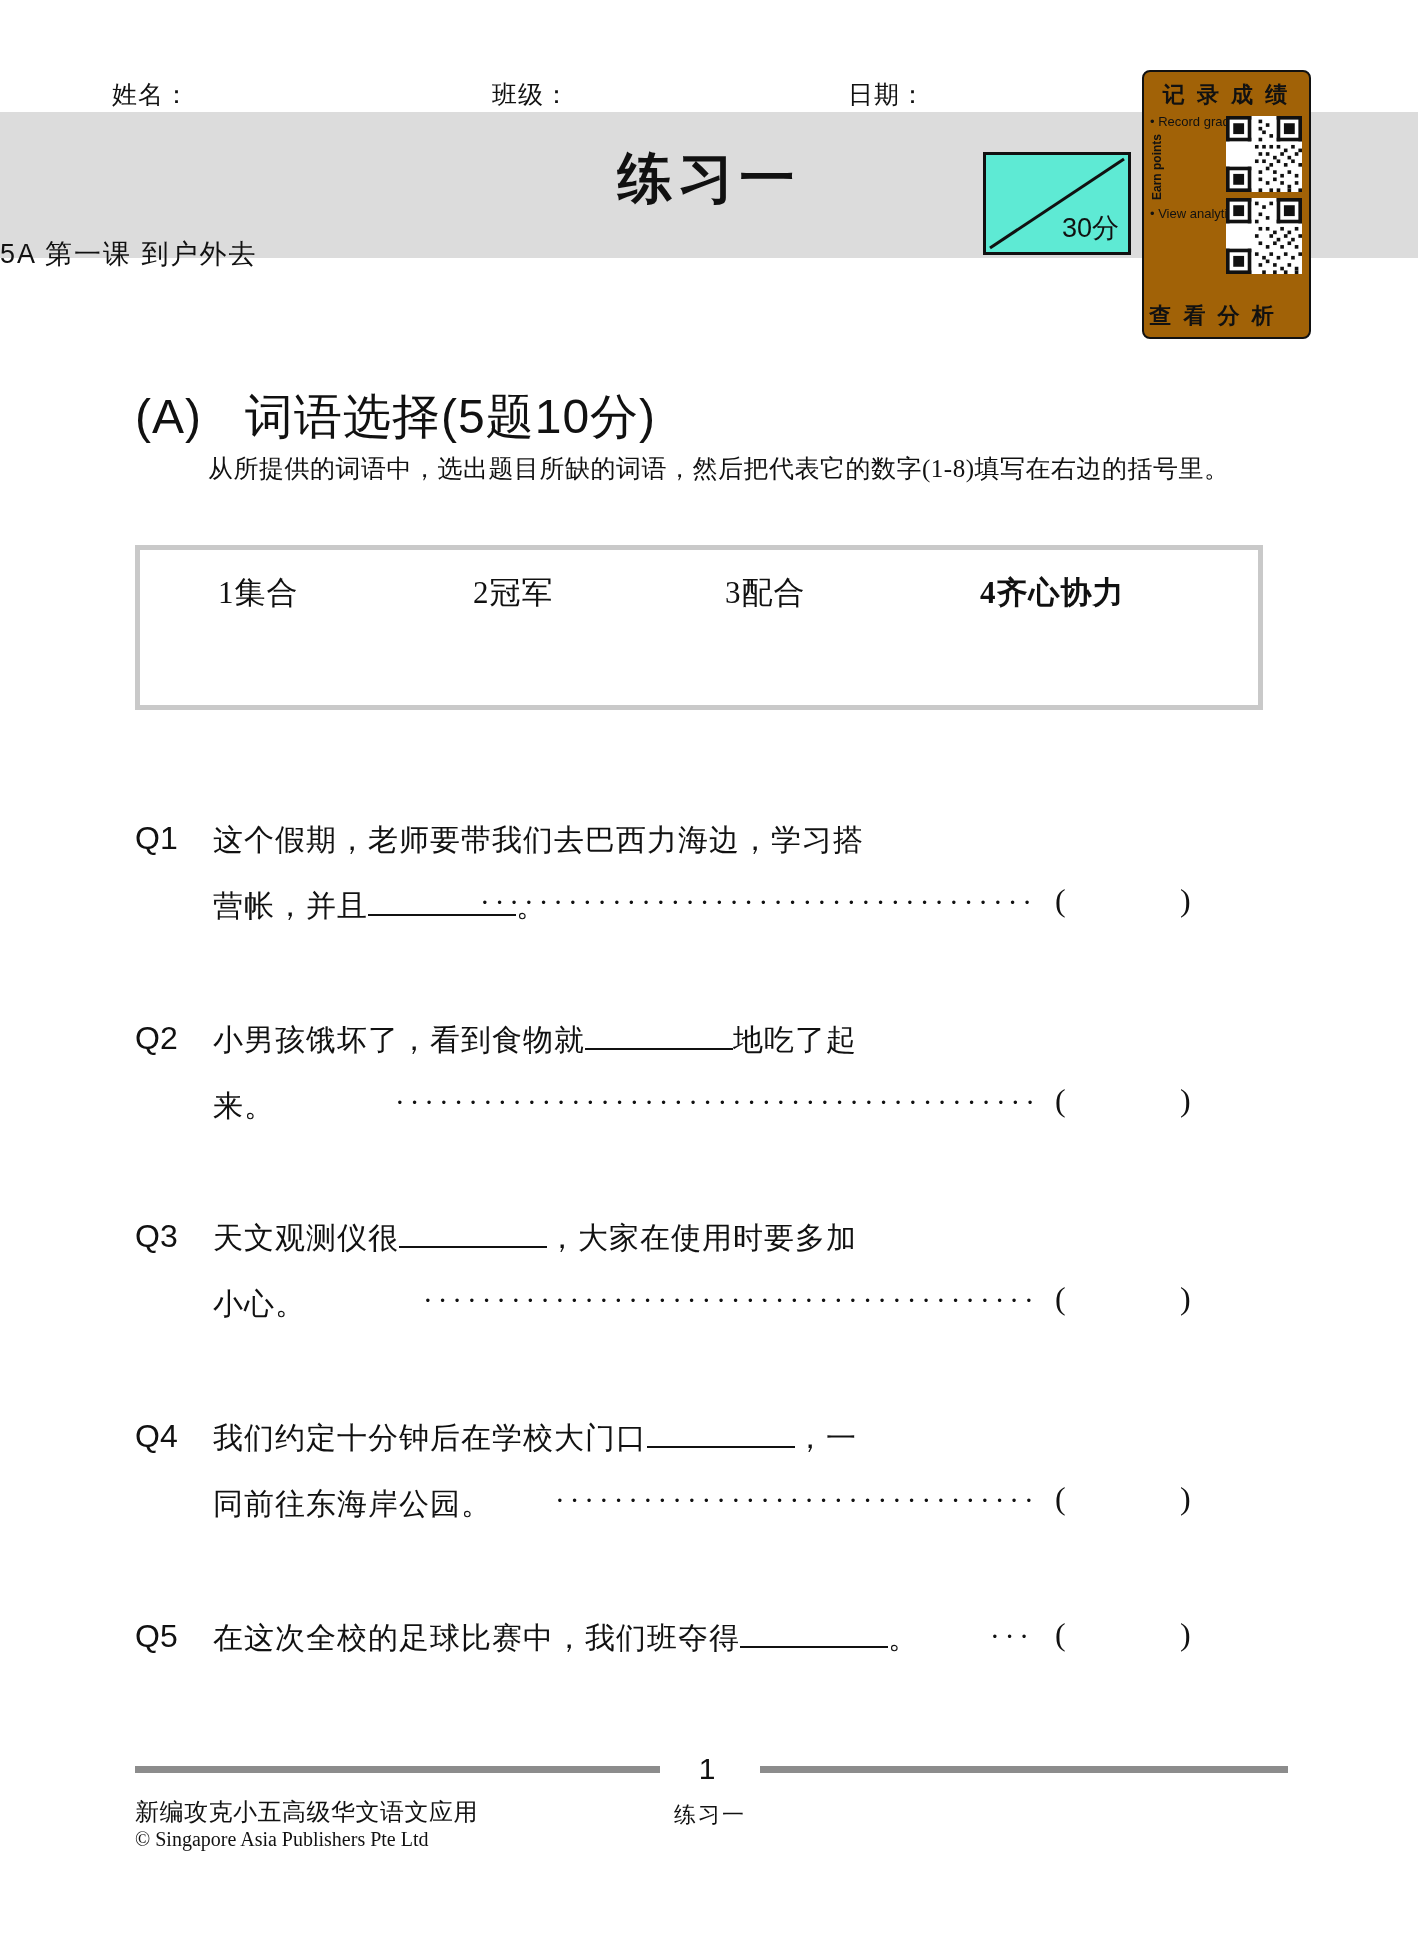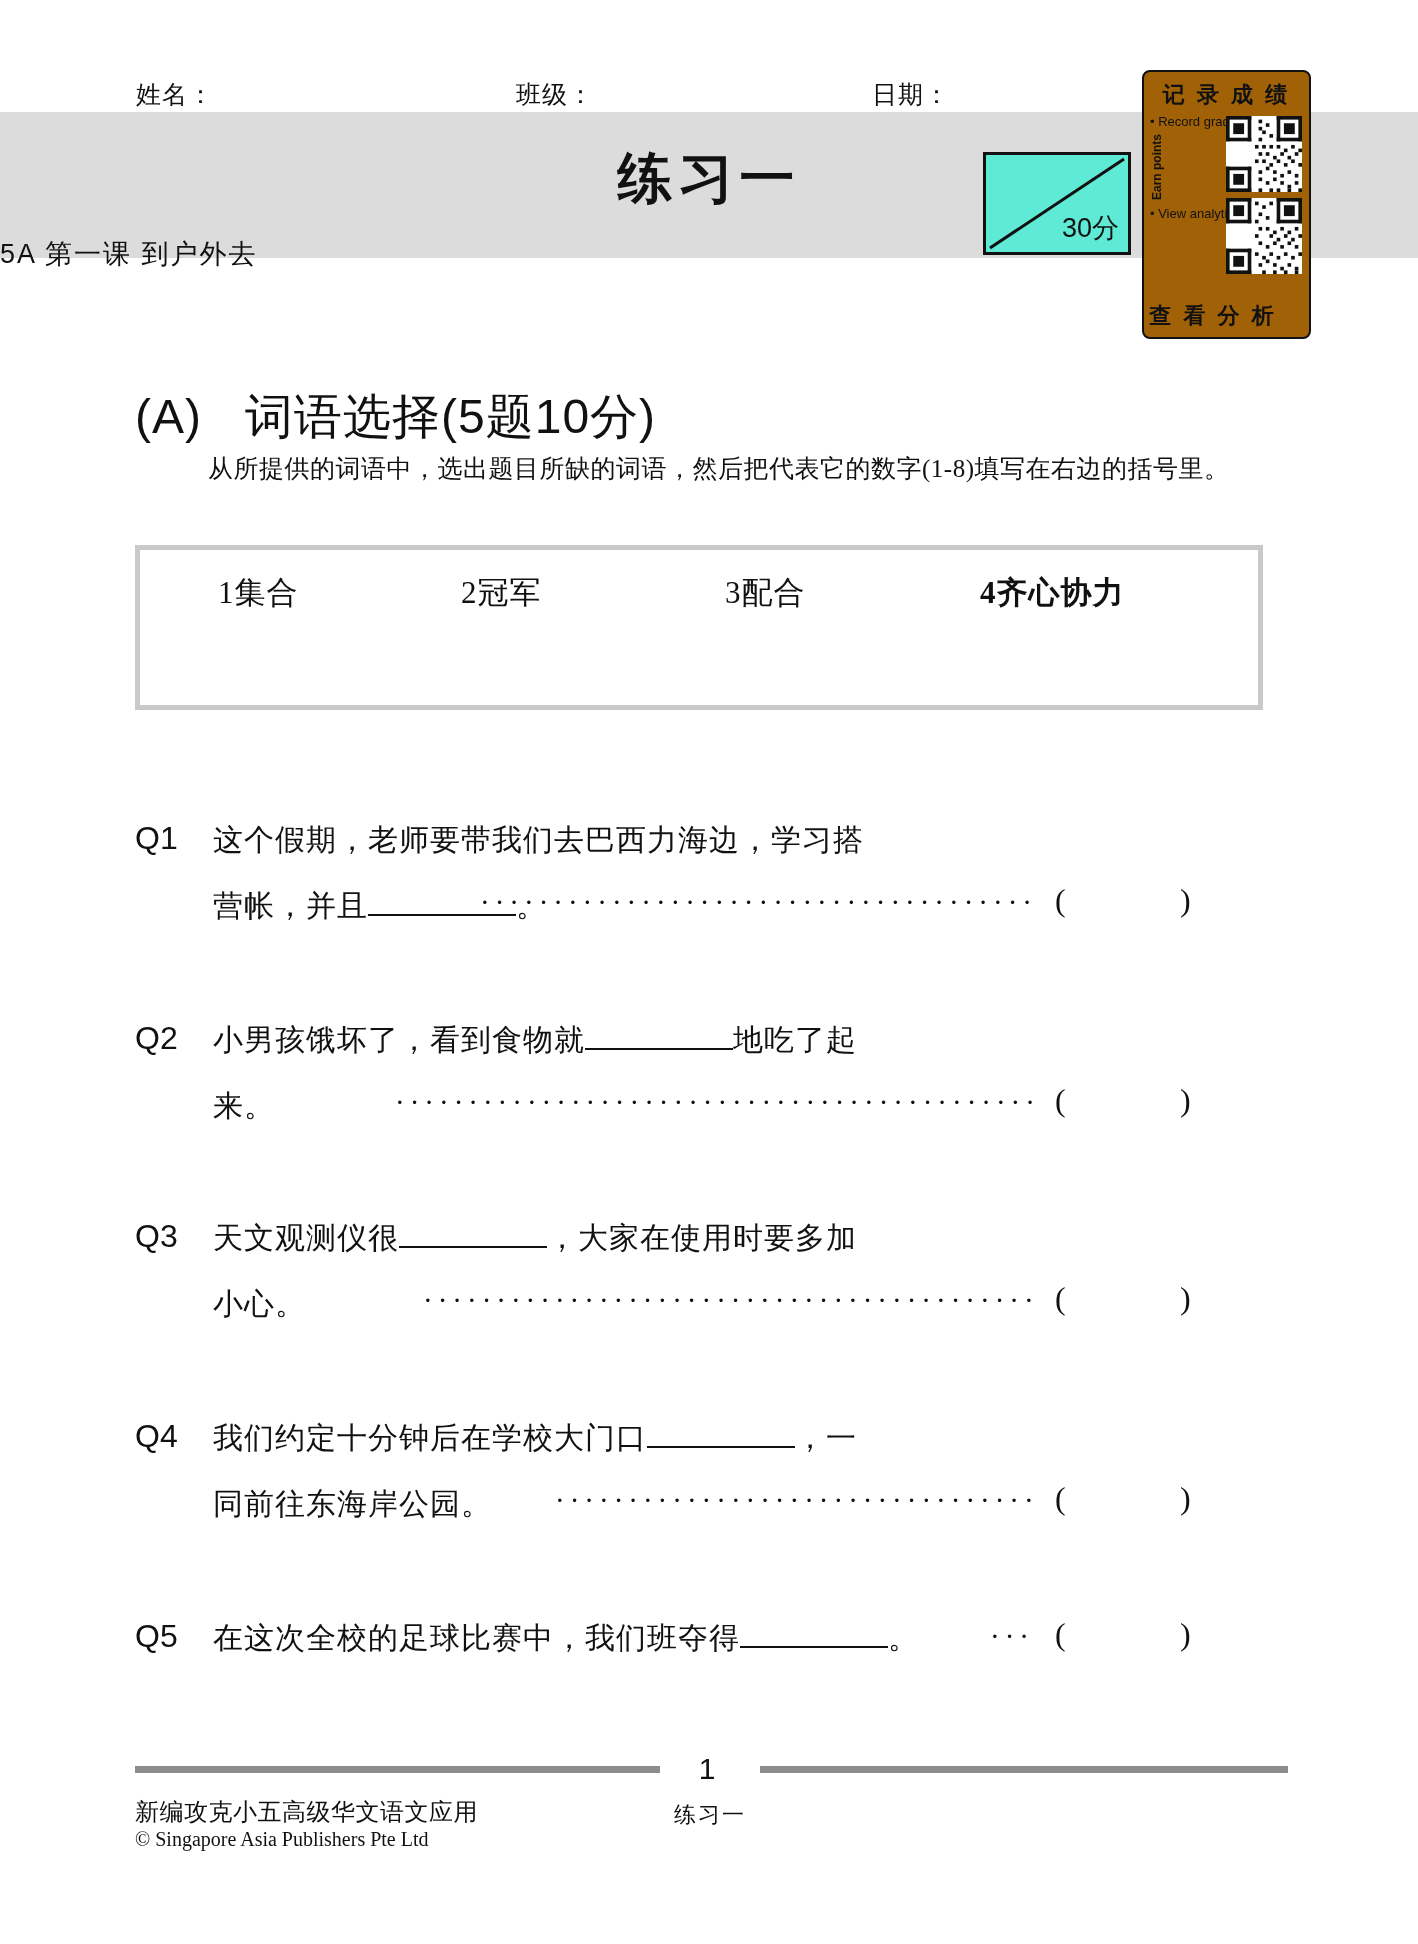--- a/index.html
+++ b/index.html
@@ -22,21 +22,20 @@
     top: 78px;
     left: 0;
     width: 1418px;
     height: 40px;
     font-size: 25px;
     letter-spacing: 1px;
   }
   .top-fields .fld {
     position: absolute;
     white-space: nowrap;
-    margin-left: 24px;
   }
   .fld-name { left: 112px; }
   .fld-class { left: 492px; }
   .fld-date { left: 848px; }
 
   
   .title-band {
     position: absolute;
     top: 112px;
     left: 0;
@@ -194,21 +193,21 @@
   }
   .word-bank .r1 { top: 22px; }
   .word-bank .r2 { top: 92px; }
   .word-bank .cell {
     position: absolute;
     font-size: 31px;
     letter-spacing: 1px;
     white-space: nowrap;
   }
   .c1 { left: 78px; }
-  .c2 { left: 321px; }
+  .c2 { left: 333px; }
   .c3 { left: 585px; }
   .c4 { left: 840px; font-weight: bold; }
 
   
   .q {
     position: absolute;
     left: 135px;
     width: 1160px;
   }
   .q .qlabel {

